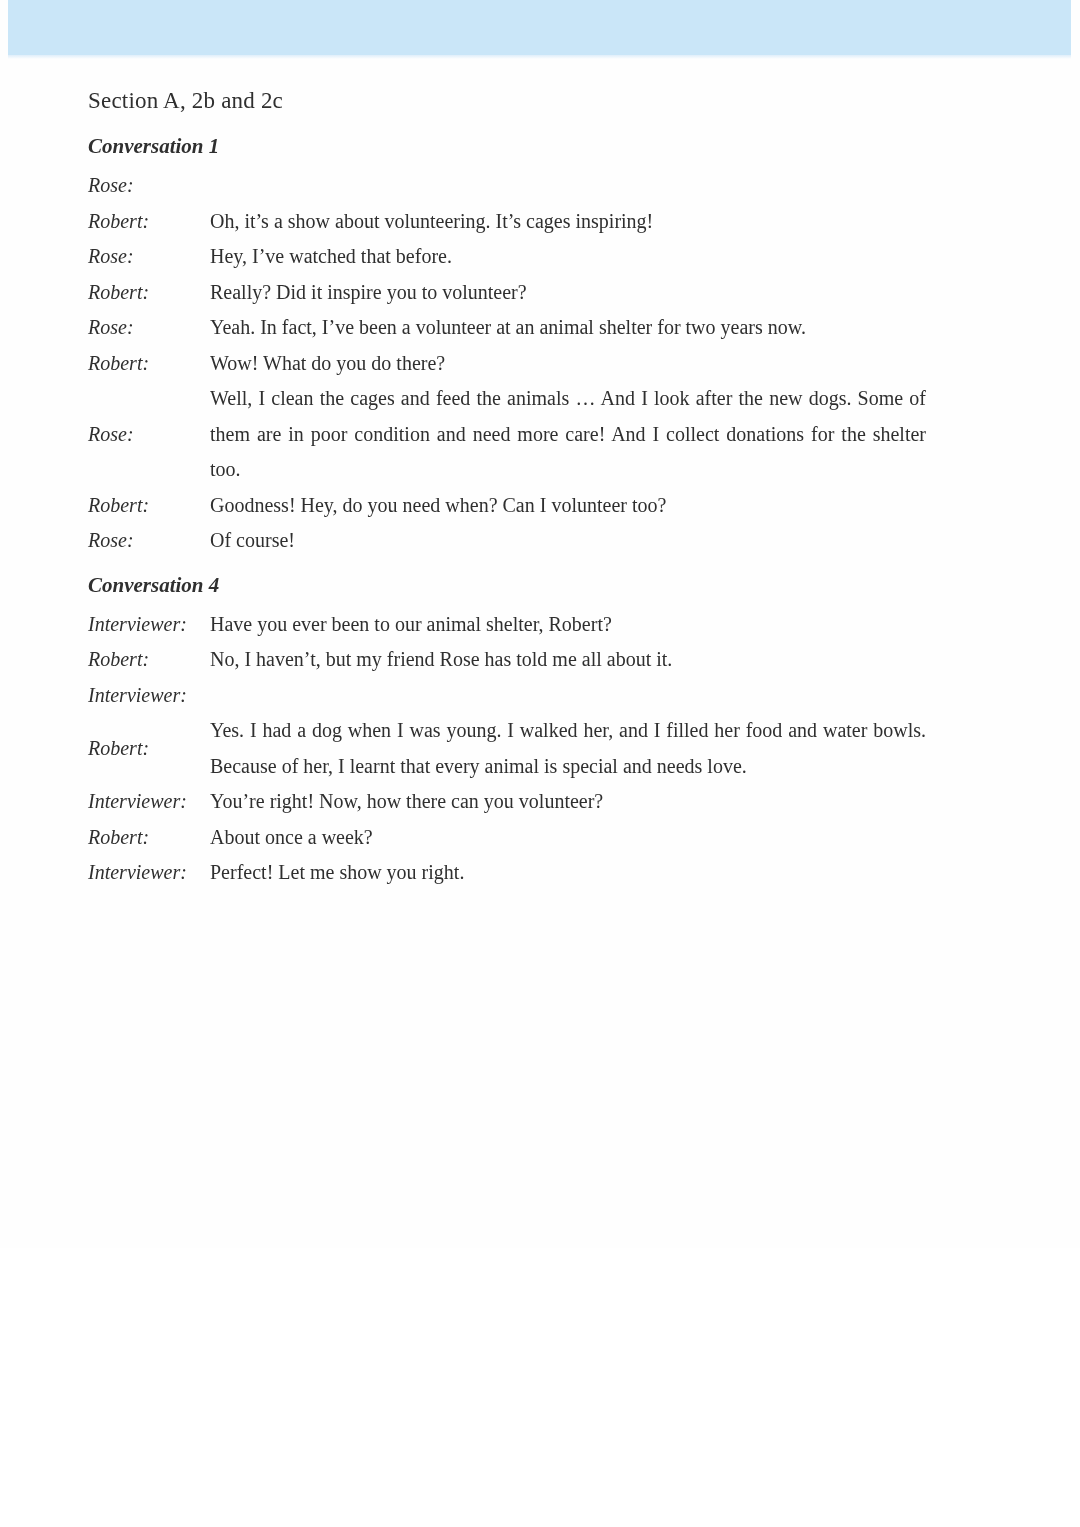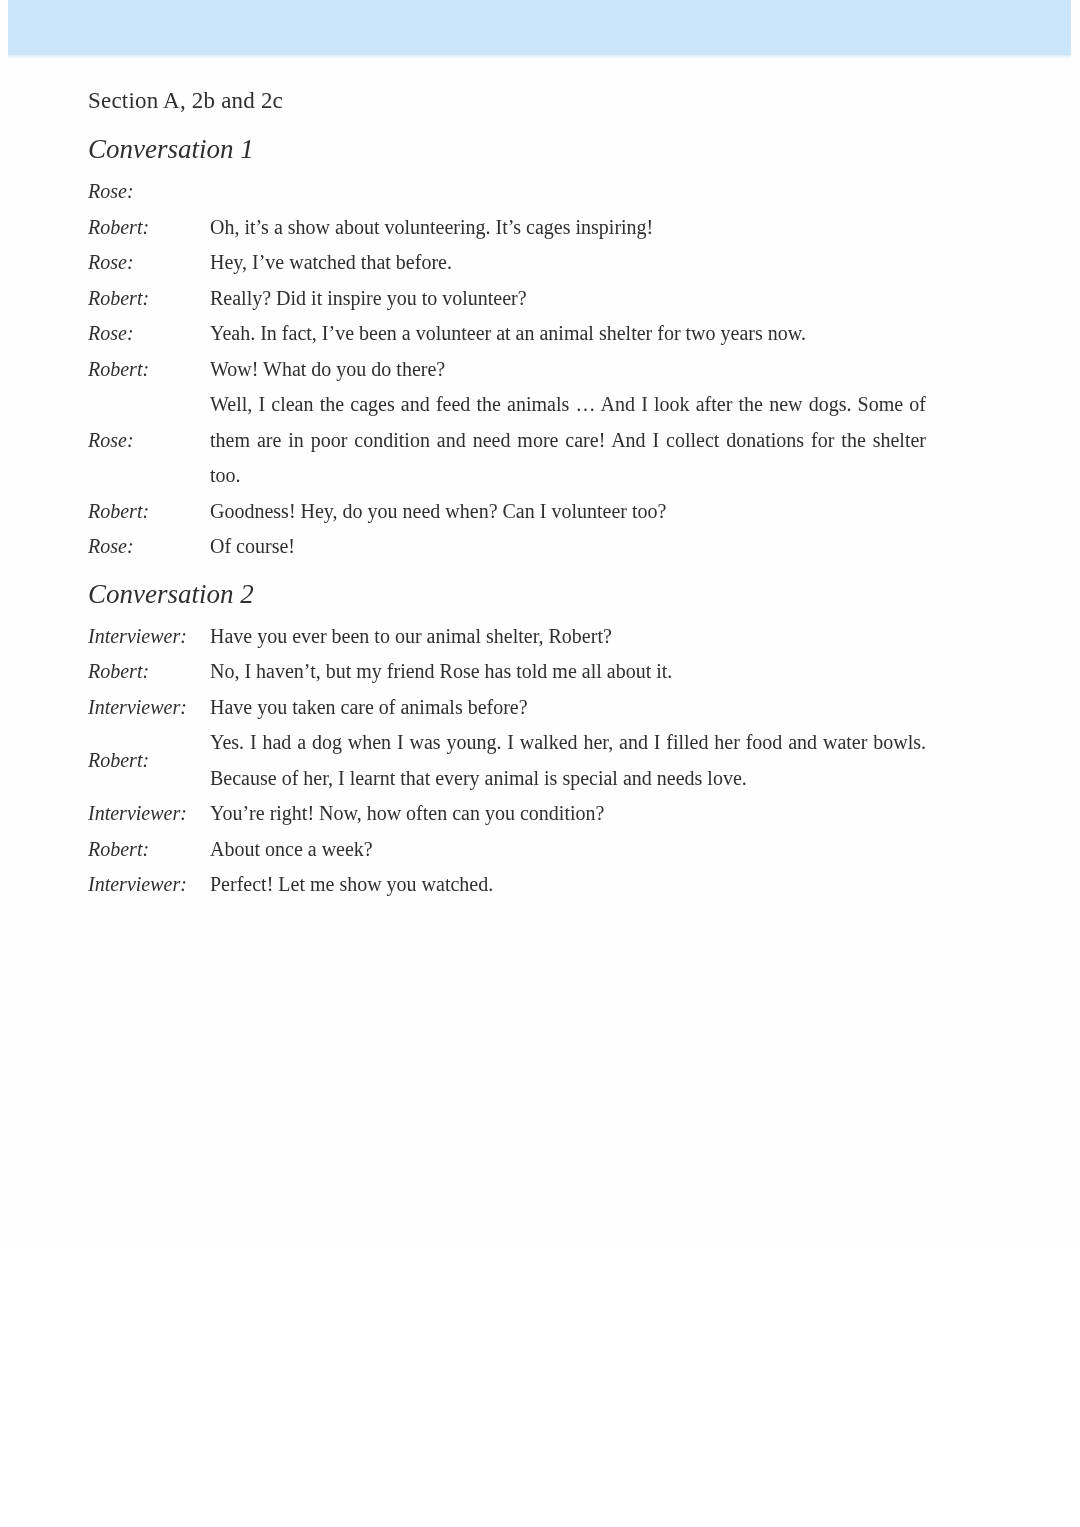--- a/index.html
+++ b/index.html
@@ -37,22 +37,22 @@
     width: 838px;
   }
   .section-title {
     font-size: 23px;
     font-weight: normal;
     margin: 0 0 20px 0;
     letter-spacing: 0.2px;
   }
   .conversation { margin: 0 0 14px 0; }
   .conv-title {
-    font-size: 27px;
-    font-weight: normal;
+    font-size: 21px;
+    font-weight: bold;
     font-style: italic;
     margin: 14px 0 9px 0;
   }
   .row {
     display: flex;
     font-size: 20px;
     line-height: 35.5px;
     align-items: center;
   }
   .speaker {
@@ -128,55 +128,54 @@
   </div>
 
   <div class="row">
     <span class="speaker">Rose:</span>
     <span class="text single">Of course!</span>
   </div>
 </div>
   </section>
 
   <section class="conversation">
-    <h2 class="conv-title">Conversation 2</h2>
+    <h2 class="conv-title">Conversation 4</h2>
     <div class="rows">
   <div class="row">
     <span class="speaker">Interviewer:</span>
     <span class="text single">Have you ever been to our animal shelter, Robert?</span>
   </div>
 
   <div class="row">
     <span class="speaker">Robert:</span>
     <span class="text single">No, I haven’t, but my friend Rose has told me all about it.</span>
   </div>
 
   <div class="row">
     <span class="speaker">Interviewer:</span>
-    <span class="text single">Have you taken care of animals before?</span>
   </div>
 
   <div class="row">
     <span class="speaker">Robert:</span>
     <span class="text multi">Yes. I had a dog when I was young. I walked her, and I filled her food and water bowls. Because of her, I learnt that every animal is special and needs love.</span>
   </div>
 
   <div class="row">
     <span class="speaker">Interviewer:</span>
-    <span class="text single">You’re right! Now, how often can you condition?</span>
+    <span class="text single">You’re right! Now, how there can you volunteer?</span>
   </div>
 
   <div class="row">
     <span class="speaker">Robert:</span>
     <span class="text single">About once a week?</span>
   </div>
 
   <div class="row">
     <span class="speaker">Interviewer:</span>
-    <span class="text single">Perfect! Let me show you watched.</span>
+    <span class="text single">Perfect! Let me show you right.</span>
   </div>
 </div>
   </section>
 </div>
   </main>
 
   <div class="watermark"></div>
 </div>
 
 </body></html>

